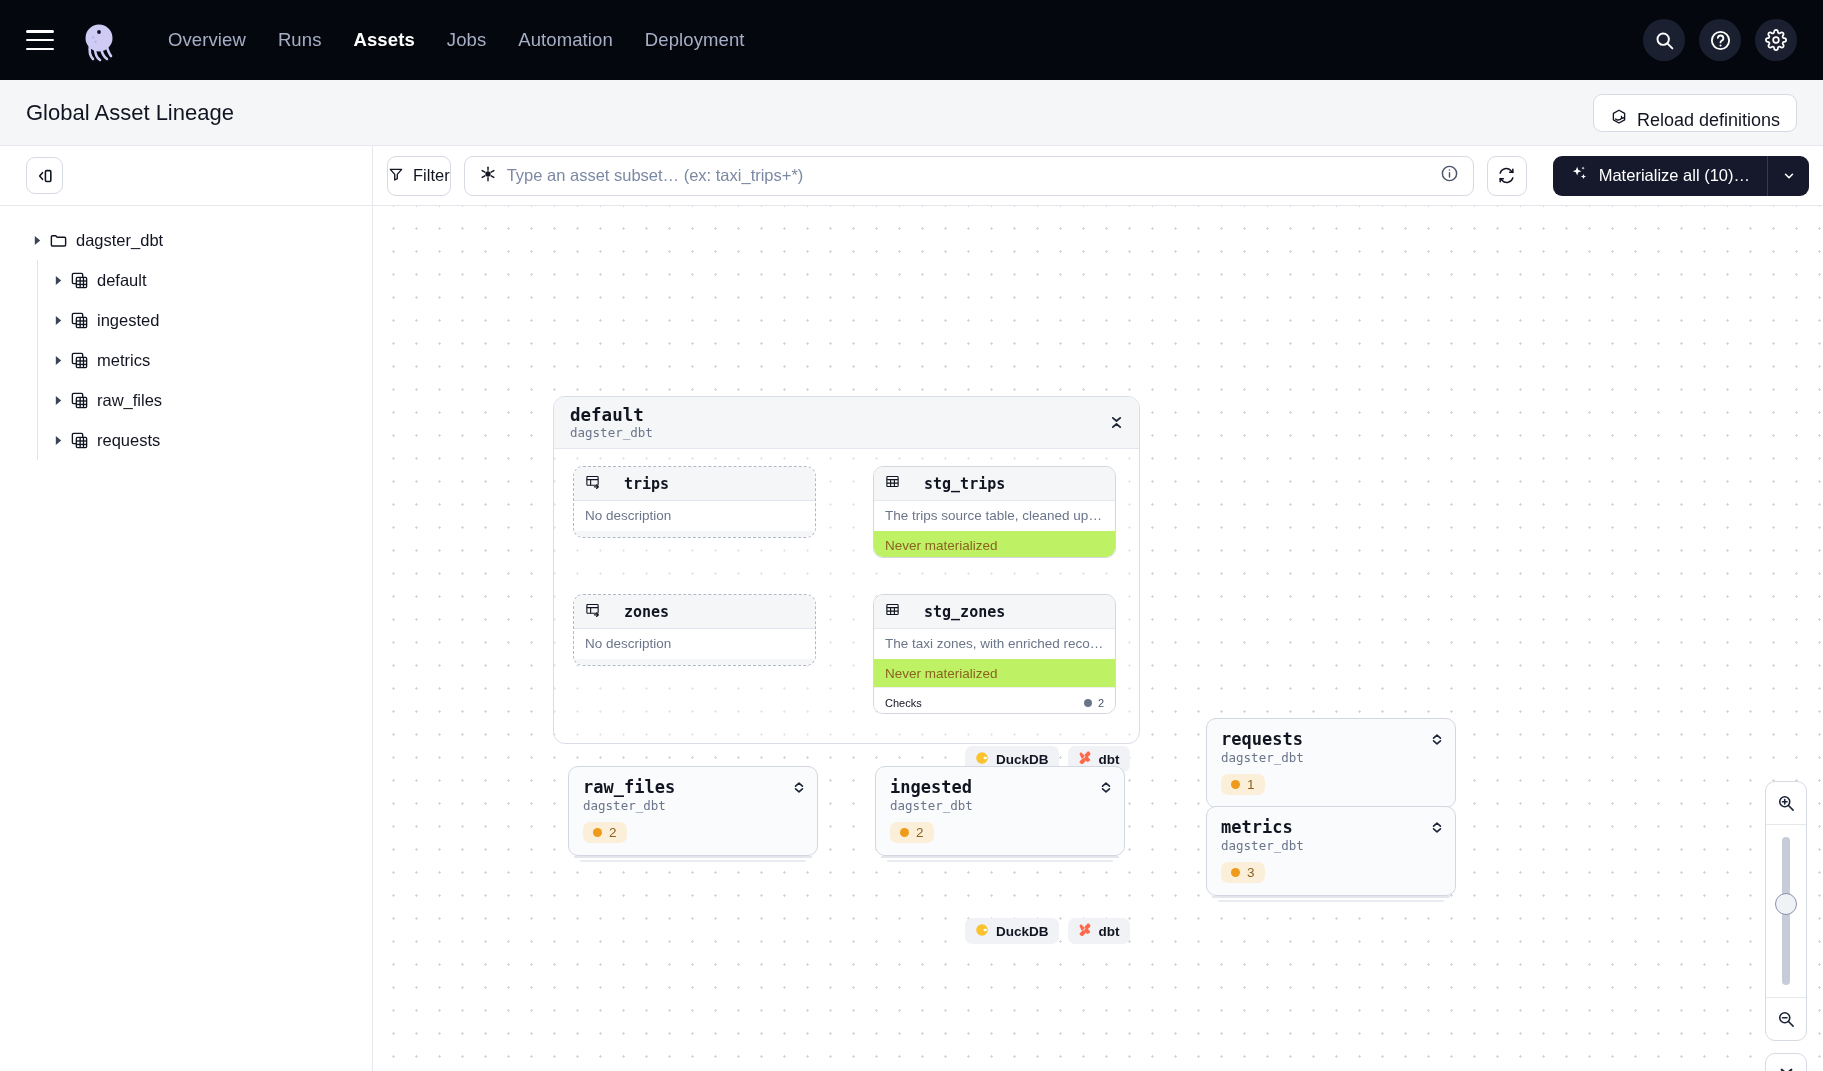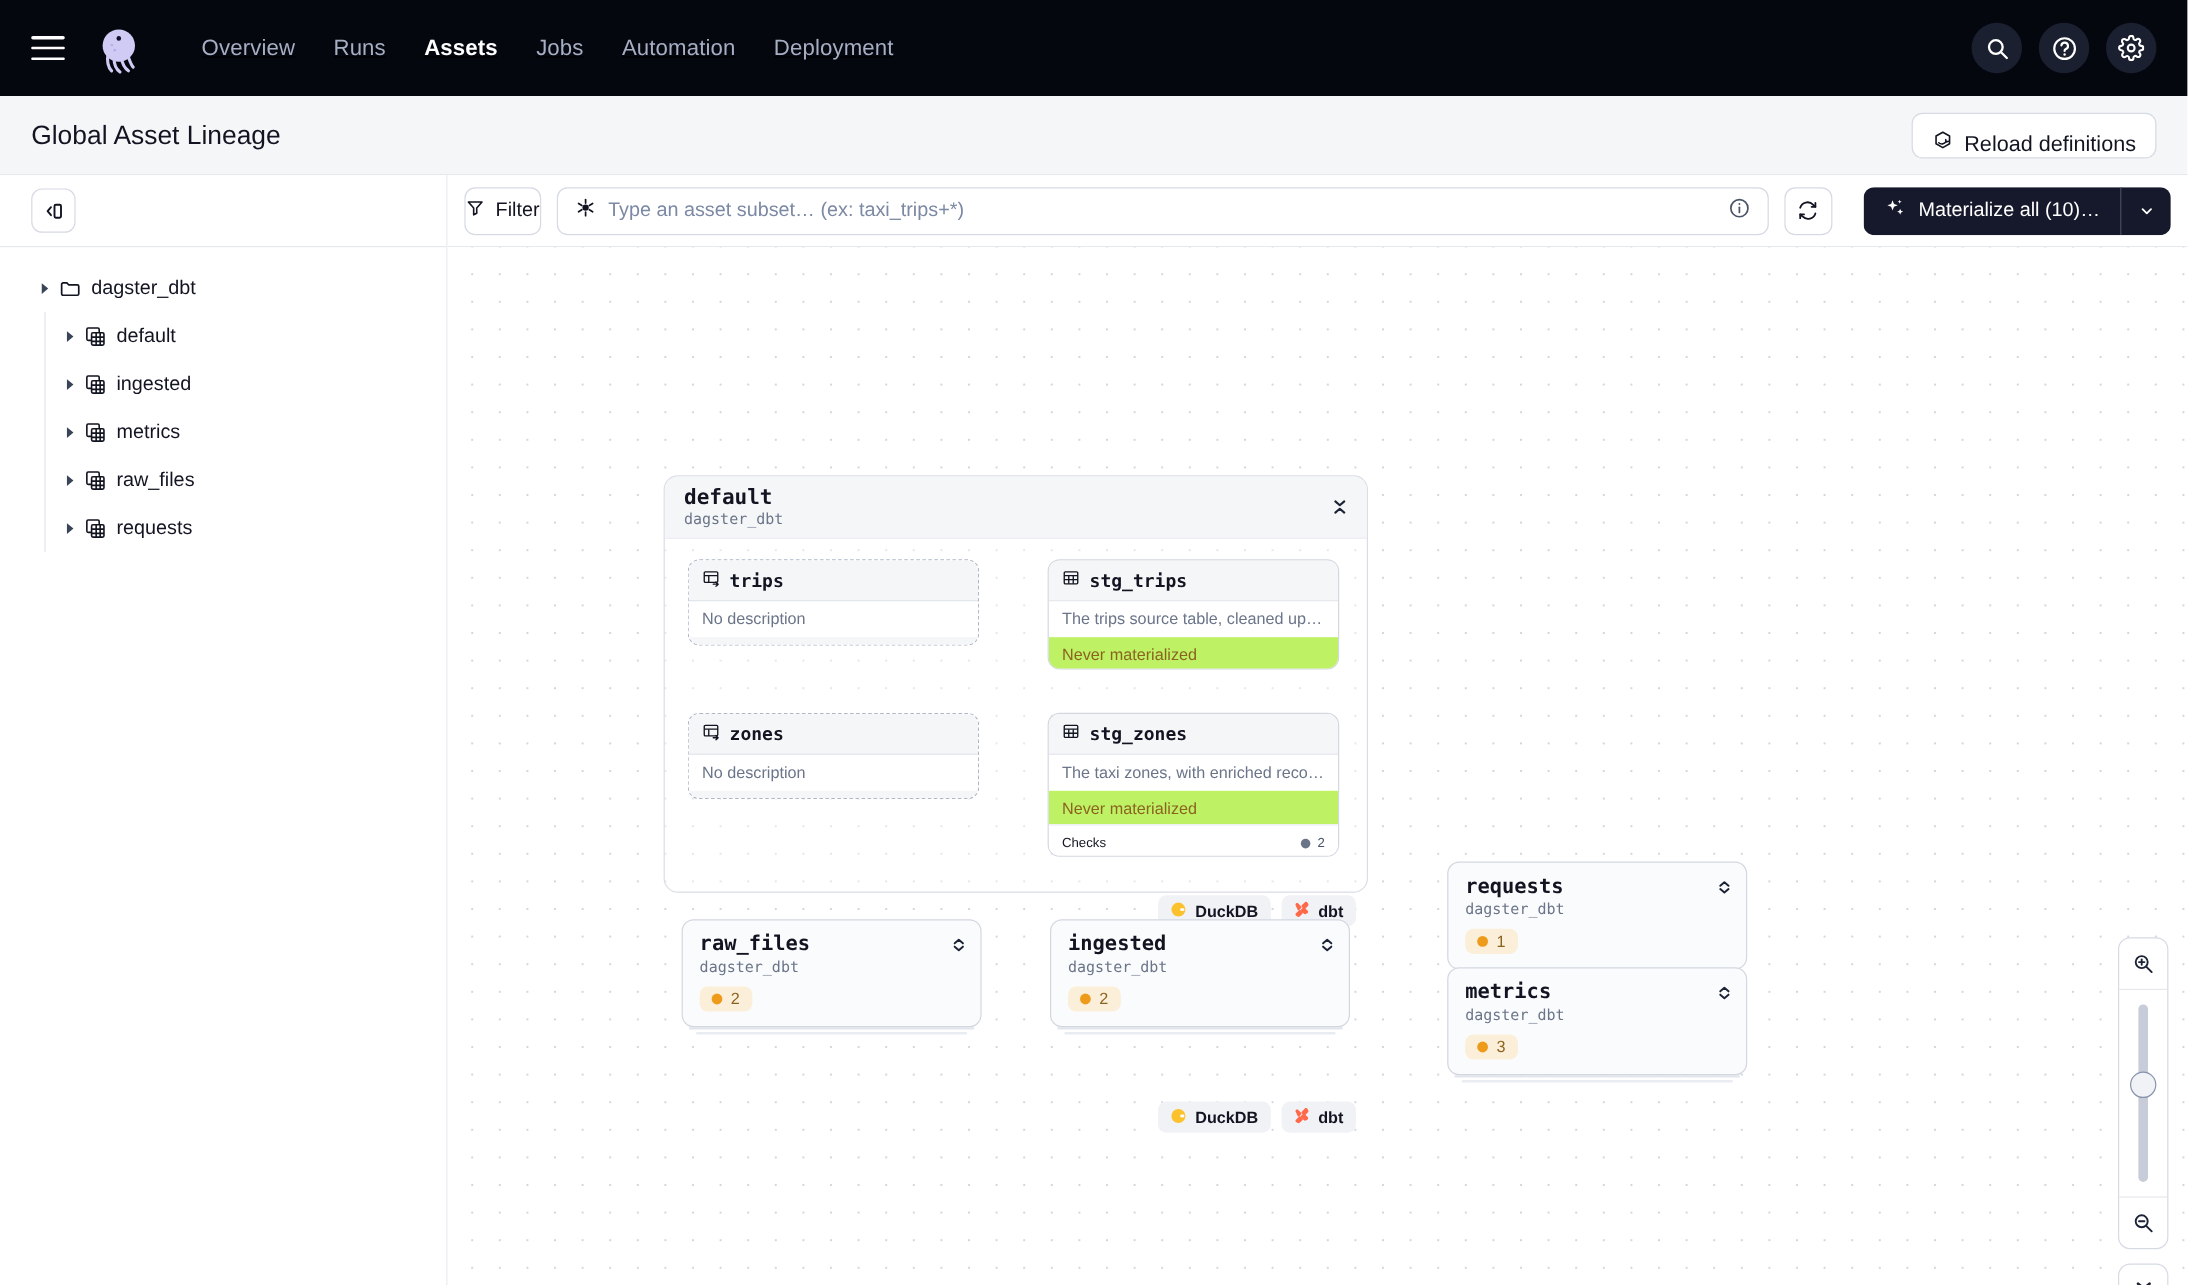--- a/index.html
+++ b/index.html
@@ -126,21 +126,21 @@
   .groupbox-sub { font-family: "DejaVu Sans Mono", monospace; font-size: 12.5px; color: #6B7589; line-height: 1.25; }
   .groupbox-collapse { margin-left: auto; cursor: pointer; display: flex; align-items: center; }
 
   
   .node {
     position: absolute; border-radius: 10px; background: #fff;
     border: 1px solid #D2D7E0; overflow: hidden;
   }
   .node.source { border: 1.6px dashed #AFB7C8; background: #fff; }
   .node-header {
-    display: flex; align-items: center; gap: 8px; height: 34px; padding: 0 11px;
+    display: flex; align-items: center; gap: 24px; height: 34px; padding: 0 11px;
     background: #F5F6F8; border-bottom: 1px solid #E6E8EE;
   }
   .node.source .node-header { background: #F5F6F8; border-bottom: 1px solid #E2E5EC; }
   .node-title { font-family: "DejaVu Sans Mono", monospace; font-size: 15px; font-weight: 700; color: #121521; }
   .node-desc {
     font-size: 13.5px; color: #6B7589; padding: 7px 11px; height: 30px;
     white-space: nowrap; overflow: hidden; text-overflow: ellipsis;
   }
   .node-status {
     font-size: 13.5px; padding: 6px 11px; height: 28px; display: flex; align-items: center;

